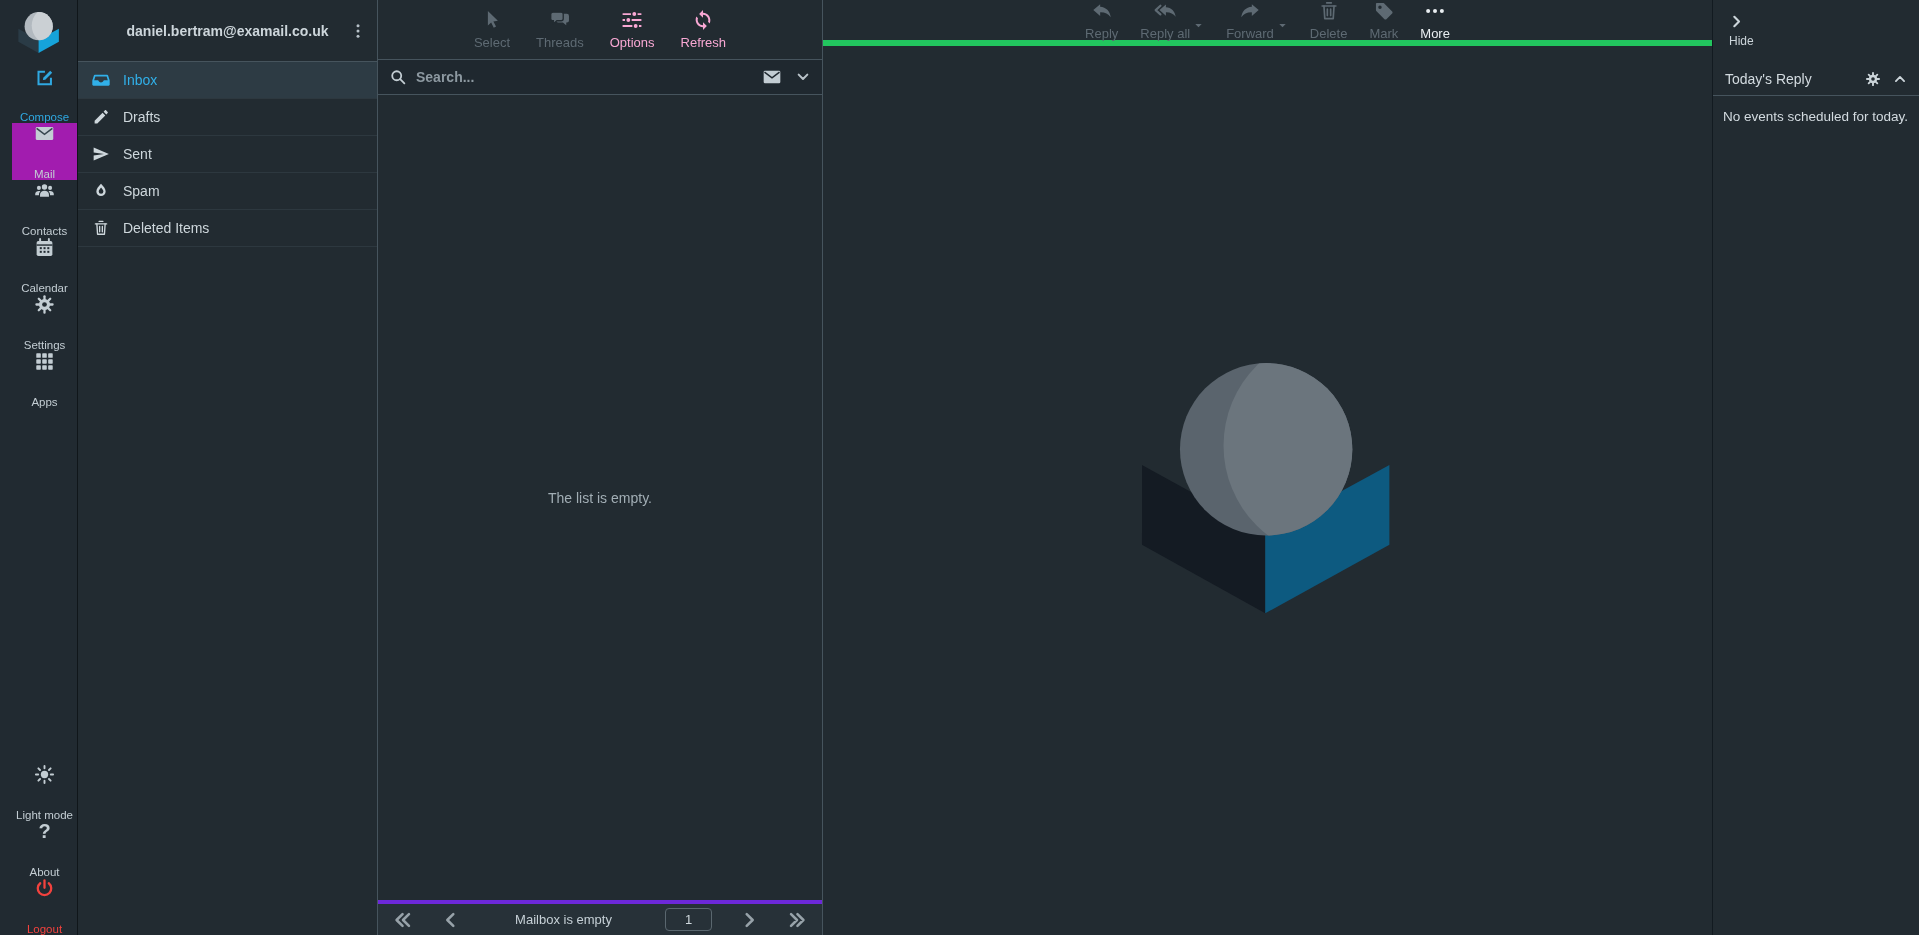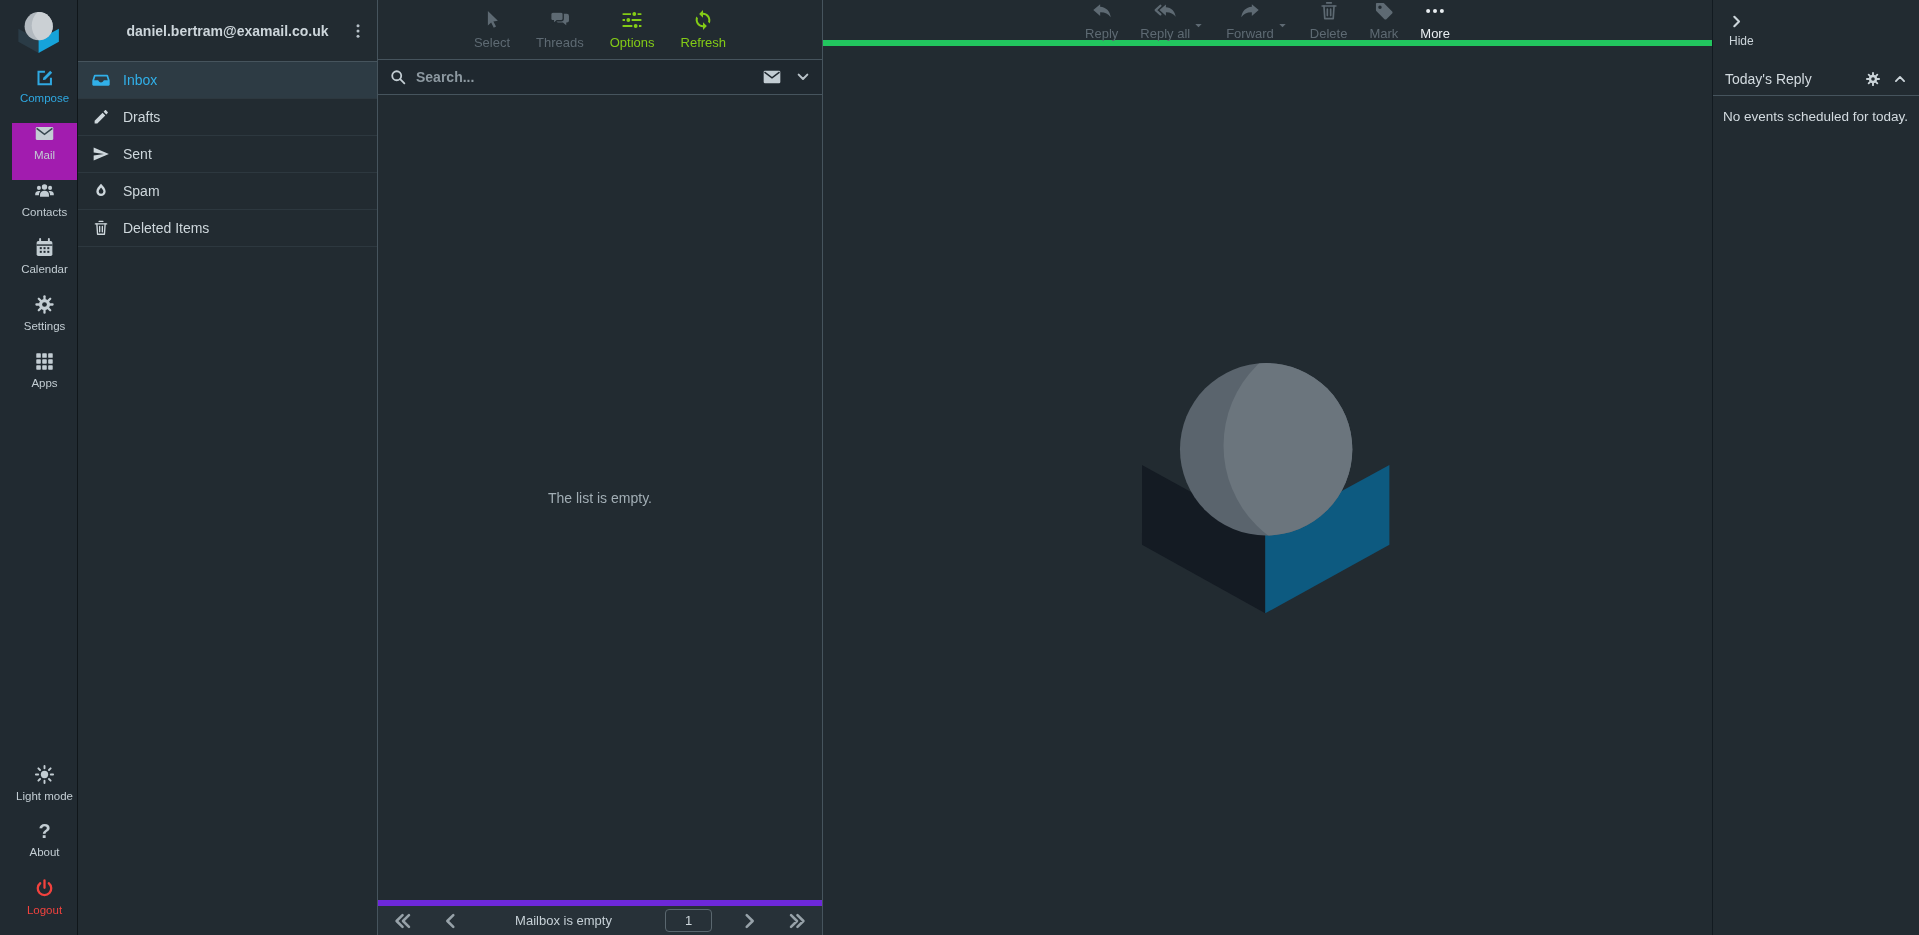--- a/index.html
+++ b/index.html
@@ -14,21 +14,21 @@
   svg { display:block; }
 
   
   .taskbar {
     width:78px; background:#212a31; border-right:1px solid #10161a;
     display:flex; flex-direction:column; align-items:stretch; flex:none;
   }
   .logo-box { height:66px; display:flex; align-items:center; justify-content:center; }
   .tb-item {
     height:57px; display:flex; flex-direction:column; align-items:center;
-    justify-content:flex-start; gap:5px; font-size:11.5px; color:#c3cdd3; cursor:pointer;margin-left:12px;
+    justify-content:space-between; gap:5px; font-size:11.5px; color:#c3cdd3; cursor:pointer;margin-left:12px;
   }
   .tb-item svg { width:21px; height:21px; }
   .tb-item.accent { color:#2fa8e1; }
   .tb-item.active { background:#a21caf; }
   .tb-item.danger { color:#f2423e; }
   .tb-spacer { flex:1; }
   .tb-item .qmark { font-size:20px; font-weight:bold; line-height:20px; }
 
   
   .folders-col {
@@ -50,40 +50,40 @@
   .folder-row.selected { background:#2d3b44; color:#31b0e9; }
 
   
   .list-col { width:445px; flex:none; border-right:1px solid #46545d; display:flex; flex-direction:column; }
   .list-toolbar {
     height:60px; flex:none; display:flex; align-items:center; justify-content:center;
     gap:26px; border-bottom:1px solid #46545d;
   }
   .toolbar-btn {
     display:flex; flex-direction:column; align-items:center; gap:4px;
-    font-size:13px; color:#84cc16; cursor:pointer;
+    font-size:13px; color:#f9a8d4; cursor:pointer;
   }
   .toolbar-btn svg { width:22px; height:22px; }
   .toolbar-btn.disabled { color:#5e6a73; cursor:default; }
   .search-row {
     height:35px; flex:none; display:flex; align-items:center; gap:9px;
     padding:0 11px; background:#1f282f; border-bottom:1px solid #46545d;
   }
   .search-row .mag { width:18px; height:18px; color:#c3cdd3; flex:none; }
   .search-input {
     flex:1; background:transparent; border:none; outline:none;
     font-family:"Liberation Sans",sans-serif; font-size:14px; font-weight:bold; color:#cdd6db;
   }
   .search-input::placeholder { color:#8d99a1; font-weight:bold; }
   .scope-env { width:20px; height:20px; color:#c3cdd3; flex:none; cursor:pointer; }
   .scope-chev { width:16px; height:16px; color:#b9c3c9; flex:none; cursor:pointer; margin-left:4px; }
   .list-body { flex:1; display:flex; align-items:center; justify-content:center; }
   .list-empty { font-size:14px; color:#a2aeb5; }
   .list-footer {
-    height:35px; flex:none; background:#273138; border-top:6px solid #6d28d9;
+    height:35px; flex:none; background:#273138; border-top:4px solid #6d28d9;
     display:flex; align-items:center; padding:0 14px; font-size:13px;
   }
   .pg-btn { width:22px; height:22px; color:#97a2a9; cursor:pointer; flex:none; }
   .pg-btn.sep { margin-left:26px; }
   .pg-status { flex:1; text-align:center; color:#c6d0d6; }
   .page-box {
     width:47px; height:23px; flex:none; background:transparent;
     border:1px solid #5a676f; border-radius:4px; text-align:center;
     color:#cfd8dd; font-size:13px; font-family:"Liberation Sans",sans-serif; outline:none;
   }

